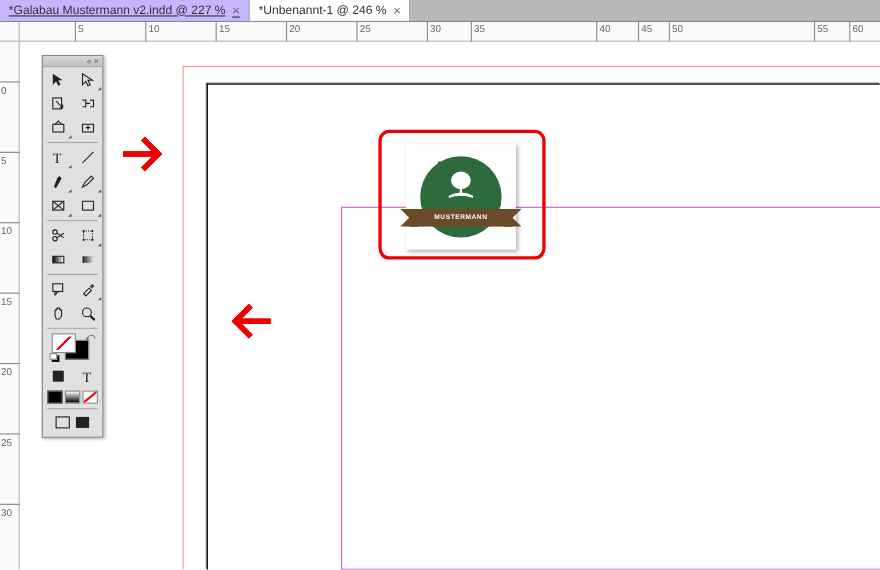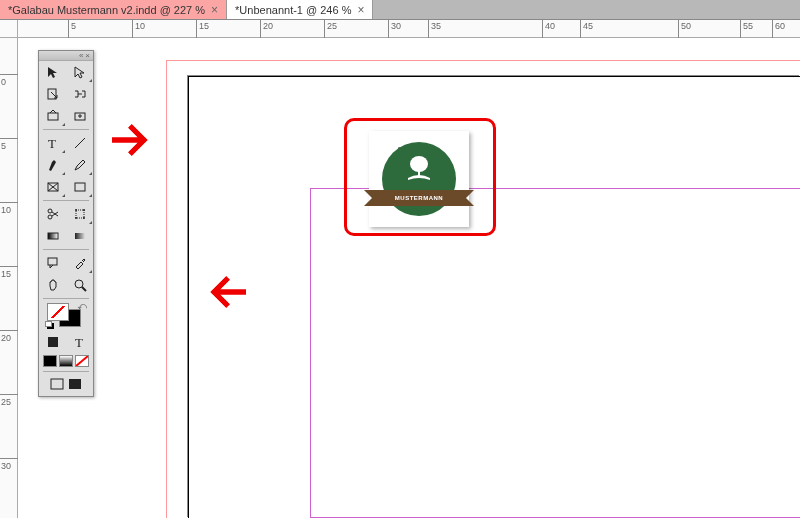--- a/index.html
+++ b/index.html
@@ -1,20 +1,20 @@
 <!DOCTYPE html>
 <html><head>
 <meta charset="utf-8">
 <style>
 * { margin: 0; padding: 0; box-sizing: border-box; }
 body { font-family: Tahoma, sans-serif; font-size: 11px; background: #fff; width: 800px; height: 518px; overflow: hidden; position: relative; }
 
 .tab-bar { height: 20px; background: #b8b8b8; display: flex; border-bottom: 1px solid #888; }
 .tab { padding: 2px 8px; background: #ffffff; border-right: 1px solid #999; display: flex; align-items: center; gap: 6px; font-size: 11px; color: #333; cursor: pointer; }
-.tab.active { background: #fca5a5; }
+.tab.active { background: #c4b5fd; text-decoration: underline; }
 .tab-close { color: #666; font-size: 12px; }
 
 .ruler-h { position: absolute; top: 20px; left: 18px; right: 0; height: 18px; background: #fafafa; border-bottom: 1px solid #aaa; }
 .ruler-h-tick { position: absolute; top: 0; height: 18px; border-left: 1px solid #888; font-size: 9px; color: #666; padding-left: 2px; padding-top: 1px; }
 
 .ruler-v { position: absolute; top: 38px; left: 0; width: 18px; bottom: 0; background: #fafafa; border-right: 1px solid #aaa; }
 .ruler-v-tick { position: absolute; left: 0; width: 18px; border-top: 1px solid #888; font-size: 9px; color: #666; padding-top: 2px; padding-left: 1px; }
 
 .corner { position: absolute; top: 20px; left: 0; width: 18px; height: 18px; background: #fafafa; border-right: 1px solid #aaa; border-bottom: 1px solid #aaa; }
 
@@ -74,21 +74,21 @@
 <div class="ruler-h">
   <div class="ruler-h-tick" style="left:50px">5</div>
   <div class="ruler-h-tick" style="left:114px">10</div>
   <div class="ruler-h-tick" style="left:178px">15</div>
   <div class="ruler-h-tick" style="left:242px">20</div>
   <div class="ruler-h-tick" style="left:306px">25</div>
   <div class="ruler-h-tick" style="left:370px">30</div>
   <div class="ruler-h-tick" style="left:410px">35</div>
   <div class="ruler-h-tick" style="left:524px">40</div>
   <div class="ruler-h-tick" style="left:562px">45</div>
-  <div class="ruler-h-tick" style="left:660px">50</div>
+  <div class="ruler-h-tick" style="left:590px">50</div>
   <div class="ruler-h-tick" style="left:722px">55</div>
   <div class="ruler-h-tick" style="left:754px">60</div>
 </div>
 
 <div class="ruler-v">
   <div class="ruler-v-tick" style="top:36px">0</div>
   <div class="ruler-v-tick" style="top:100px">5</div>
   <div class="ruler-v-tick" style="top:164px">10</div>
   <div class="ruler-v-tick" style="top:228px">15</div>
   <div class="ruler-v-tick" style="top:292px">20</div>

